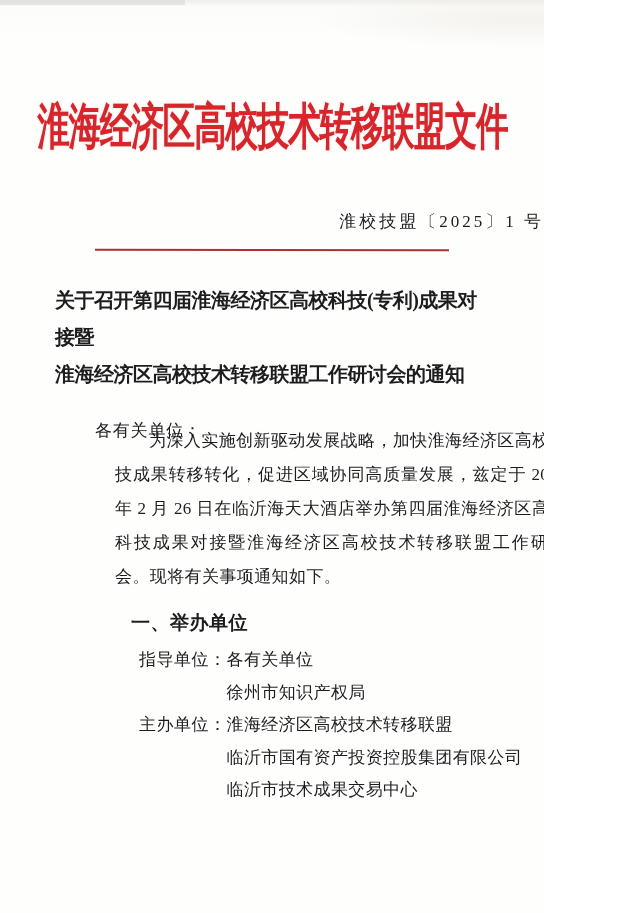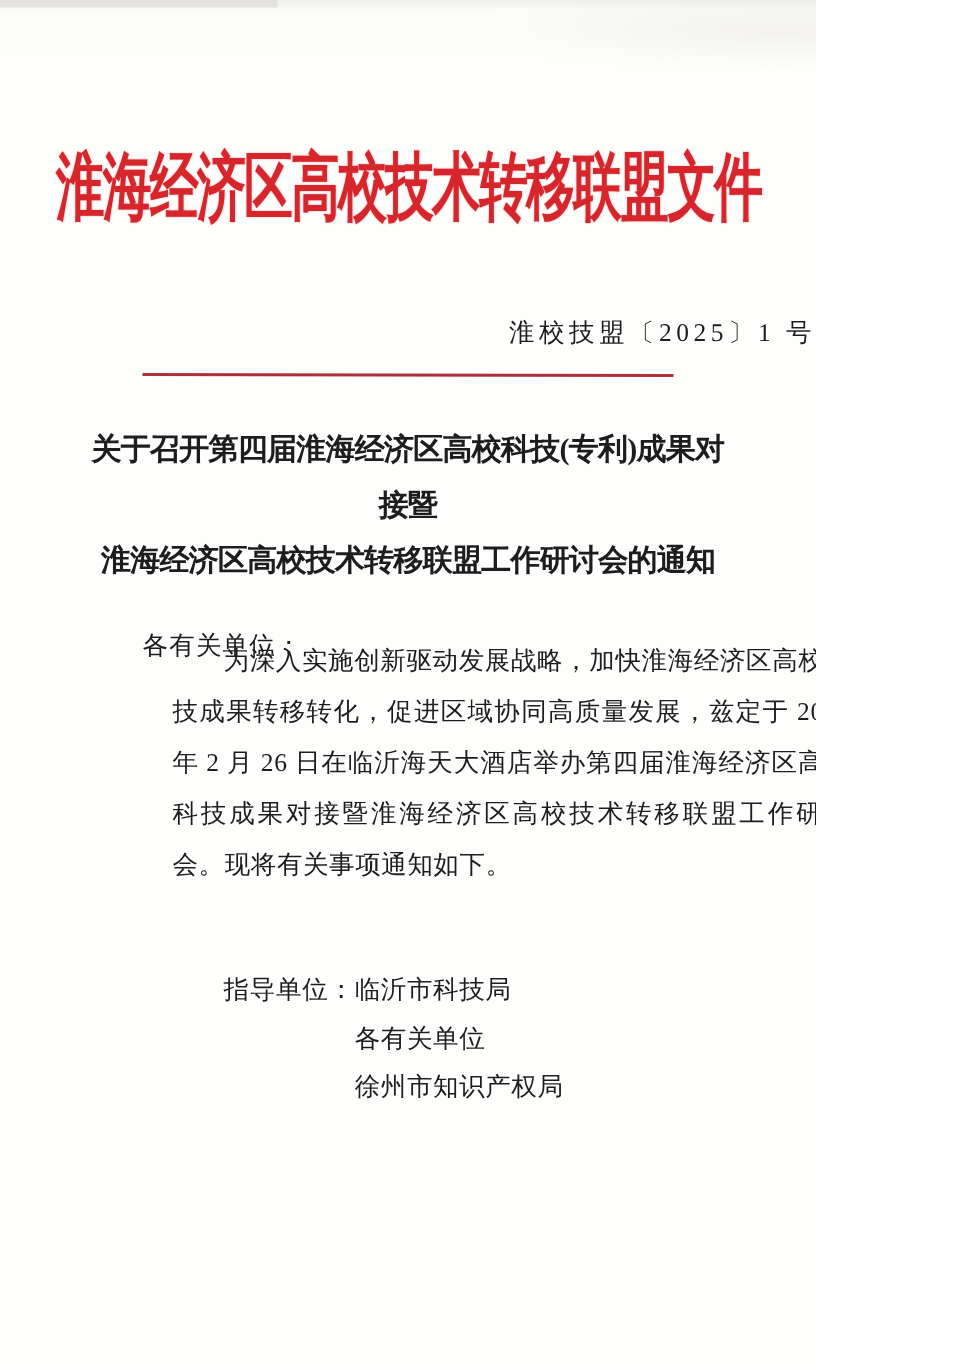--- a/index.html
+++ b/index.html
@@ -41,40 +41,40 @@
     text-align: right;
     font-size: 17px; letter-spacing: 3px;
   }
   .red-rule {
     position: absolute; top: 249px; left: 95px; right: 95px;
     height: 2px;
     transform: rotate(0.12deg);
   }
   .doc-title {
     position: absolute; top: 282px; left: 55px; right: 55px;
-    text-align: center;
+    text-align: left;
     font-weight: 700;
     font-size: 20px; line-height: 37px; letter-spacing: -0.5px;
   }
   .salutation {
     position: absolute; top: 395px; left: 95px;
     font-size: 17px; letter-spacing: 0.8px; line-height: 24px; margin-top: 24px;
   }
   .body-para {
     position: absolute; top: 424px; left: 95px; width: 452px;
     font-size: 17px; line-height: 34px;
     text-align: justify; text-justify: inter-ideograph;
     text-indent: 2em; letter-spacing: 0.4px; margin-left: 20px;
   }
   .section-heading {
     position: absolute; top: 611px; left: 131px;
     font-weight: 700; font-size: 19px; letter-spacing: 0.5px; line-height: 24px;
   }
   .organizers {
-    position: absolute; top: 644px; left: 149px; right: 60px;
+    position: absolute; top: 644px; left: 139px; right: 60px;
   }
   .org-group { display: flex; align-items: flex-start; }
   .org-label {
     flex: 0 0 85px;
     font-size: 17px; line-height: 32.5px; letter-spacing: 0.5px;
     white-space: nowrap;
   }
   .org-values { flex: 1; }
   .org-value {
     font-size: 17px; line-height: 32.5px; letter-spacing: 0.4px;
@@ -98,28 +98,36 @@
 
   <div class="doc-title">
     <div>关于召开第四届淮海经济区高校科技(专利)成果对接暨</div>
     <div>淮海经济区高校技术转移联盟工作研讨会的通知</div>
   </div>
 
   <div class="salutation">各有关单位：</div>
 
   <div class="body-para">为深入实施创新驱动发展战略，加快淮海经济区高校科技成果转移转化，促进区域协同高质量发展，兹定于 2025 年 2 月 26 日在临沂海天大酒店举办第四届淮海经济区高校科技成果对接暨淮海经济区高校技术转移联盟工作研讨会。现将有关事项通知如下。</div>
 
+  <div class="section-heading">一、举办单位</div>
 
   <div class="organizers">
 
     <div class="org-group">
       <div class="org-label">指导单位：</div>
       <div class="org-values">
-        <div class="org-value">临沂市科技局</div>
         <div class="org-value">各有关单位</div>
         <div class="org-value">徐州市知识产权局</div>
       </div>
     </div>
 
+    <div class="org-group">
+      <div class="org-label">主办单位：</div>
+      <div class="org-values">
+        <div class="org-value">淮海经济区高校技术转移联盟</div>
+        <div class="org-value">临沂市国有资产投资控股集团有限公司</div>
+        <div class="org-value">临沂市技术成果交易中心</div>
+      </div>
+    </div>
 
   </div>
 
 </div>
 
 </body></html>

